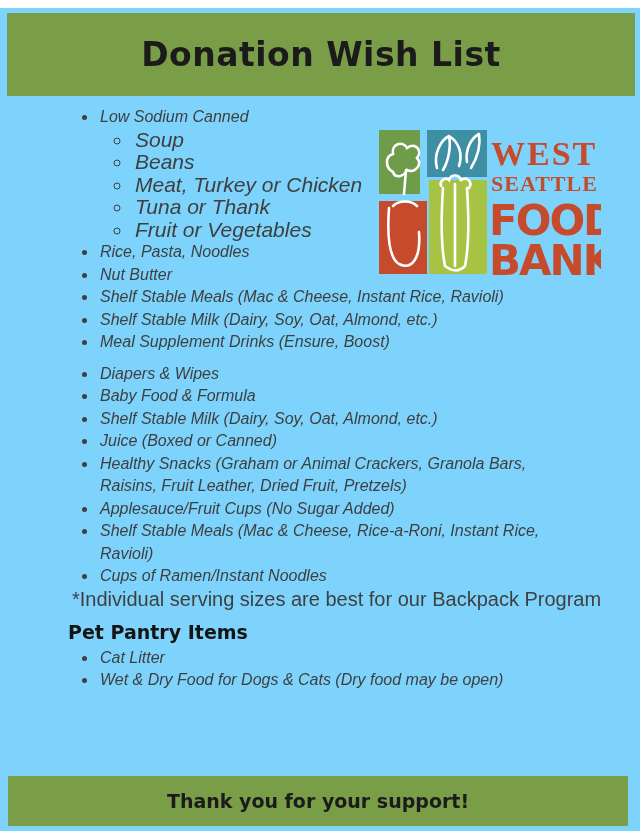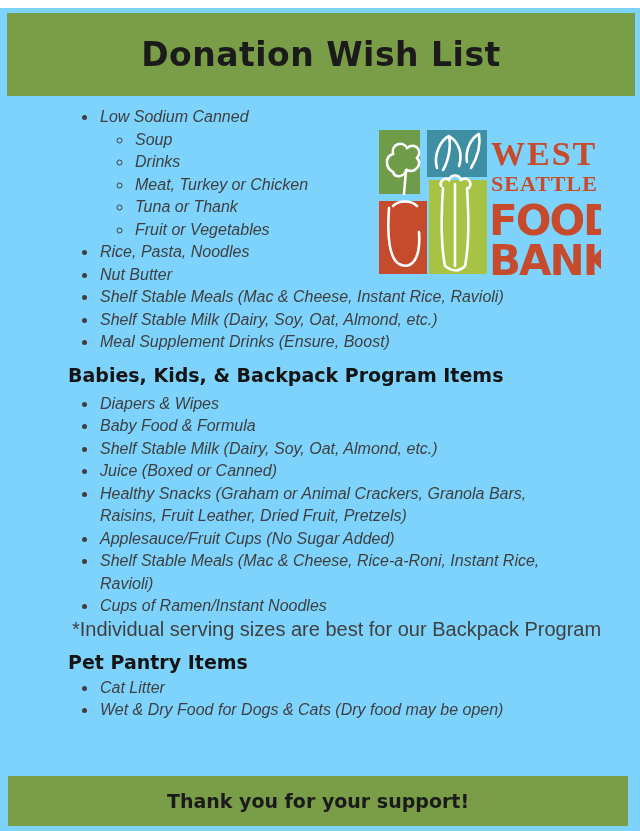--- a/index.html
+++ b/index.html
@@ -55,21 +55,21 @@
     font-size: 16px;
     line-height: 22.5px;
     color: #3f3f3f;
   }
   ul.top-list li { padding-left: 2px; font-style: italic; }
   .section-b ul.top-list li { max-width: 470px; }
   ul.sub {
     list-style: circle outside;
     margin: 0;
     padding-left: 33px;
-    font-size: 16px;
+    font-size: 21px;
     line-height: 22.5px;
   }
   .section-c ul.top-list { line-height: 22px; }
 
   .note-line {
     font-size: 20px;
     line-height: 22.5px;
     color: #3f3f3f;
     margin: 0 0 0 4px;
   }
@@ -116,35 +116,34 @@
   <div class="header-band">
     <h1>Donation Wish List</h1>
   </div>
 
   <div class="content">
 
     <div class="section-a">
       <ul class="top-list">
           <li>Low Sodium Canned<ul class="sub">
               <li>Soup</li>
-              <li>Drinks</li>
+              <li>Beans</li>
               <li>Meat, Turkey or Chicken</li>
               <li>Tuna or Thank</li>
               <li>Fruit or Vegetables</li>
             </ul></li>
           <li>Rice, Pasta, Noodles</li>
           <li>Nut Butter</li>
           <li>Shelf Stable Meals (Mac &amp; Cheese, Instant Rice, Ravioli)</li>
           <li>Shelf Stable Milk (Dairy, Soy, Oat, Almond, etc.)</li>
           <li>Meal Supplement Drinks (Ensure, Boost)</li>
         </ul>
     </div>
 
     <div class="section-b">
-      <h2>Babies, Kids, &amp; Backpack Program Items</h2>
       <ul class="top-list">
           <li>Diapers &amp; Wipes</li>
           <li>Baby Food &amp; Formula</li>
           <li>Shelf Stable Milk (Dairy, Soy, Oat, Almond, etc.)</li>
           <li>Juice (Boxed or Canned)</li>
           <li>Healthy Snacks (Graham or Animal Crackers, Granola Bars, Raisins, Fruit Leather, Dried Fruit, Pretzels)</li>
           <li>Applesauce/Fruit Cups (No Sugar Added)</li>
           <li>Shelf Stable Meals (Mac &amp; Cheese, Rice-a-Roni, Instant Rice, Ravioli)</li>
           <li>Cups of Ramen/Instant Noodles</li>
         </ul>

